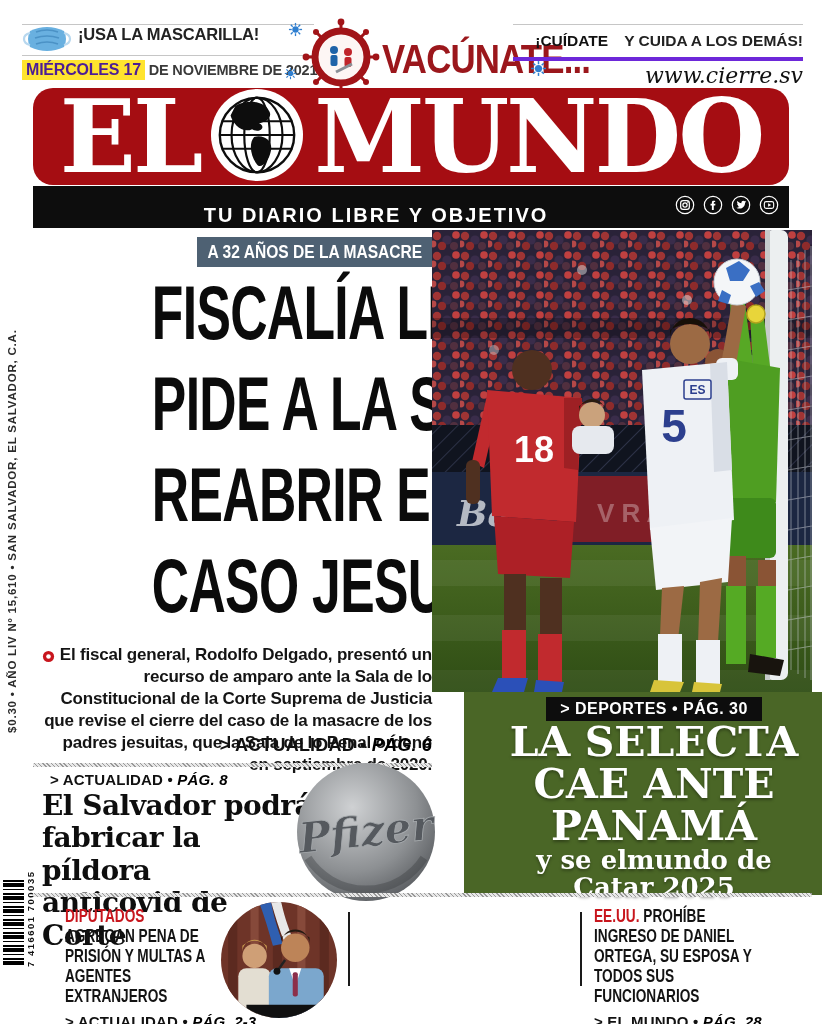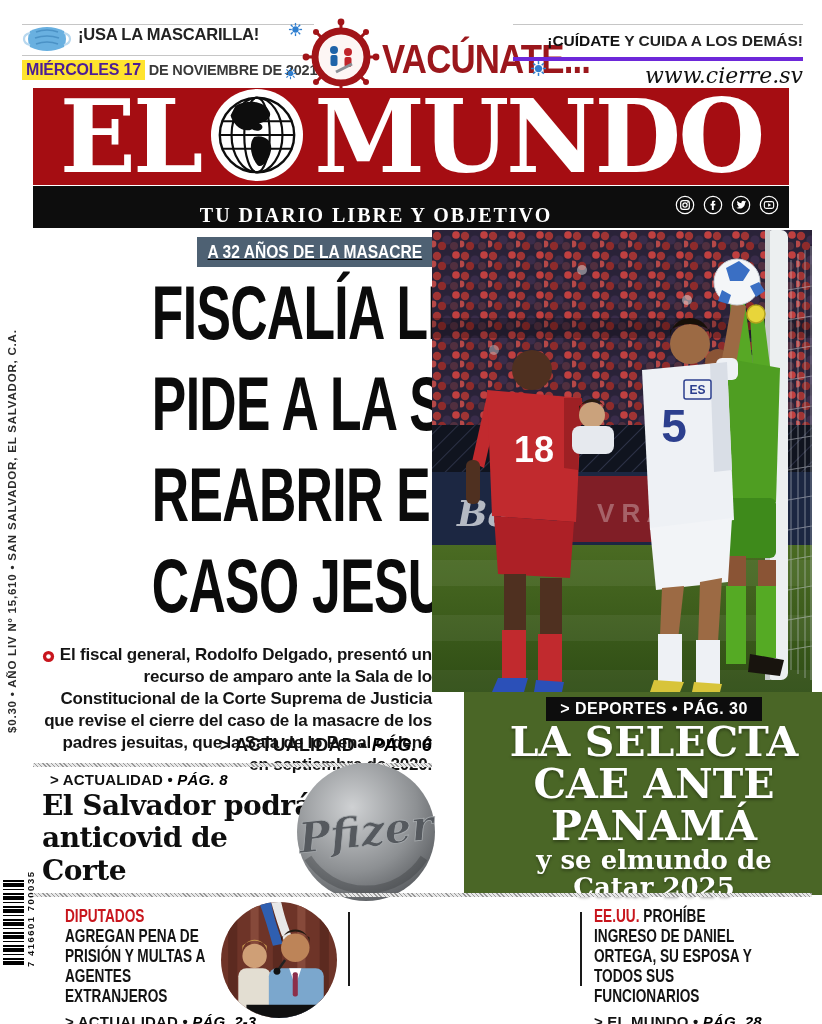--- a/index.html
+++ b/index.html
@@ -18,46 +18,46 @@
            padding:1px 4px;letter-spacing:-0.2px;}
   .date-rest{font-weight:800;font-size:14.5px;color:#3a3a3a;letter-spacing:-0.2px;}
   .virus-wrap{left:300px;top:16px;}
   .vacunate{left:382px;top:36px;font-weight:800;font-size:41px;color:#9b171c;letter-spacing:-1px;
             transform:scaleX(.85);transform-origin:left center;white-space:nowrap;}
   .mini-virus{position:absolute;}
   .tb-right{left:513px;top:24px;width:290px;}
   .tb-care{border-top:1px solid #c6c6c6;border-bottom:4px solid #6d28d9;height:32px;display:flex;
            align-items:center;justify-content:flex-end;white-space:nowrap;}
   .care-b{font-weight:900;font-size:15.5px;color:#111;}
-  .care-r{font-weight:600;font-size:15.5px;color:#222;margin-left:4px;}
+  .care-r{font-weight:600;font-size:15.5px;color:#222;margin-left:16px;}
   .website{margin-top:2px;text-align:right;font-family:"DejaVu Serif",serif;font-style:italic;
            font-size:22px;color:#101010;}
 
   
   .masthead{left:33px;top:88px;width:756px;height:97px;background:#a50d12;display:flex;
-            align-items:center;justify-content:center;gap:10px;}
+            align-items:center;justify-content:center;gap:10px;border-radius:20px;}
   .mast-word{font-family:"DejaVu Serif",serif;font-weight:700;font-size:100px;color:#ffffff;
              letter-spacing:-3px;line-height:97px;transform:scaleY(1.02);}
   .tagline-bar{left:33px;top:186px;width:756px;height:42px;background:#0d0d0d;}
   .tagline{position:absolute;left:0;right:70px;top:0;height:58px;display:flex;align-items:center;
-           justify-content:center;font-family:Liberation Serif, serif;font-weight:700;font-size:20px;
+           justify-content:center;font-family:Liberation Sans, sans-serif;font-weight:700;font-size:20px;
            color:#fff;letter-spacing:2px;white-space:nowrap;}
   .socials{position:absolute;right:10px;top:0;height:42px;display:flex;align-items:center;gap:8px;}
 
   
   .rail{left:6px;top:733px;transform:rotate(-90deg);transform-origin:0 0;white-space:nowrap;
         font-size:11.5px;font-weight:700;color:#2b2b2b;letter-spacing:0.8px;}
   .barcode-bars{left:3px;top:880px;width:21px;height:86px;
         background:repeating-linear-gradient(180deg,#000 0 2px,#fff 2px 3px,#000 3px 7px,#fff 7px 9px,#000 9px 10px,#fff 10px 13px);}
   .barcode-num{left:25px;top:967px;transform:rotate(-90deg);transform-origin:0 0;
         font-size:9.5px;font-weight:600;color:#111;letter-spacing:1.5px;white-space:nowrap;}
 
   
   .lead-badge{left:197px;top:237px;width:235px;height:30px;background:#4e6173;display:flex;
-              align-items:center;justify-content:center;text-decoration:underline;}
+              align-items:center;justify-content:center;}
   .lead-badge span{color:#fff;font-weight:800;font-size:19px;letter-spacing:0;white-space:nowrap;
               display:inline-block;transform:scaleX(.82);}
   .headline{left:20px;top:268px;width:412px;text-align:right;transform:scaleX(.68);
             transform-origin:100% 0;color:#0b0b0b;font-weight:800;letter-spacing:-1px;}
   .hl-line{font-size:76px;height:91px;line-height:89px;white-space:nowrap;}
   .lede{left:42px;top:644px;width:390px;text-align:right;font-weight:700;font-size:17px;
         line-height:1.3;color:#141414;letter-spacing:-0.2px;}
   .bullet{float:left;margin:3px 4px 0 0;}
   .kicker{font-weight:800;font-size:15px;color:#111;letter-spacing:0.2px;white-space:nowrap;}
   .kicker .red{color:#000000;font-style:italic;}
@@ -278,20 +278,21 @@
     <span class="red">PÁG. 6</span>
   </div>
   <div class="abs divider div1"></div>
 
   <div class="abs kicker pf-kicker">
     <span>&gt; ACTUALIDAD •</span>
     <span class="red">PÁG. 8</span>
   </div>
   <div class="abs pf-head">
     <div>El Salvador podrá</div>
+    <div>fabricar la píldora</div>
     <div>anticovid de Corte</div>
   </div>
   <div class="abs pf-img">
     <svg width="140" height="140" viewBox="0 0 140 140">
       <defs>
         <radialGradient id="pfg" cx="40%" cy="32%" r="85%">
           <stop offset="0%" stop-color="#cfd1d3"></stop>
             <stop offset="55%" stop-color="#8d9093"></stop>
             <stop offset="100%" stop-color="#43464a"></stop>
         </radialGradient>

